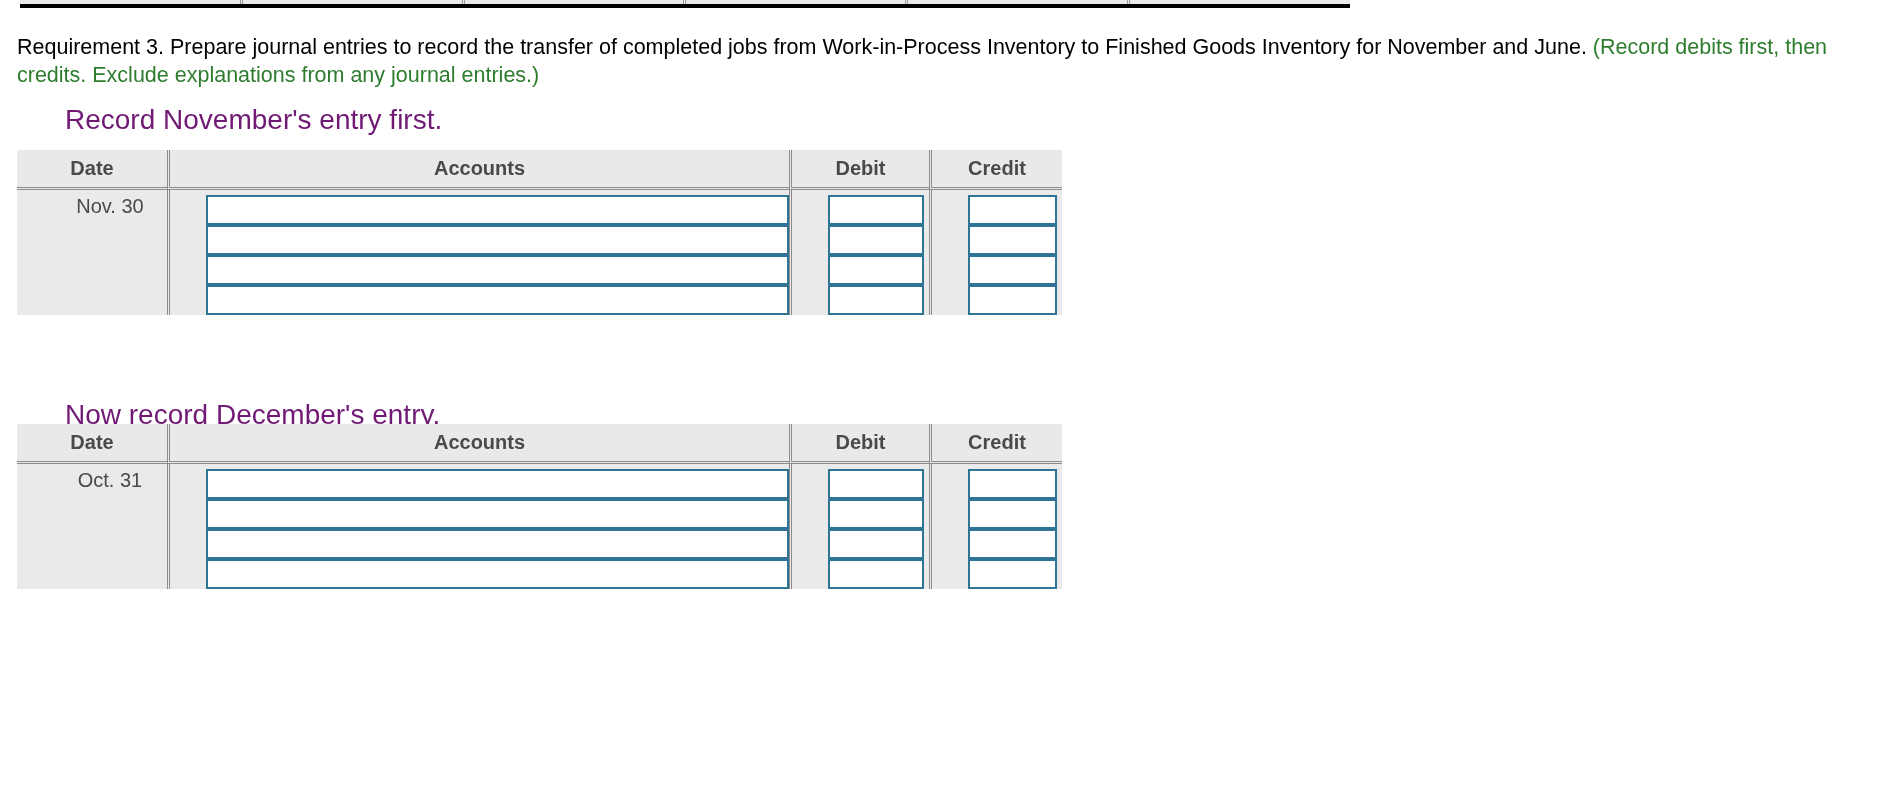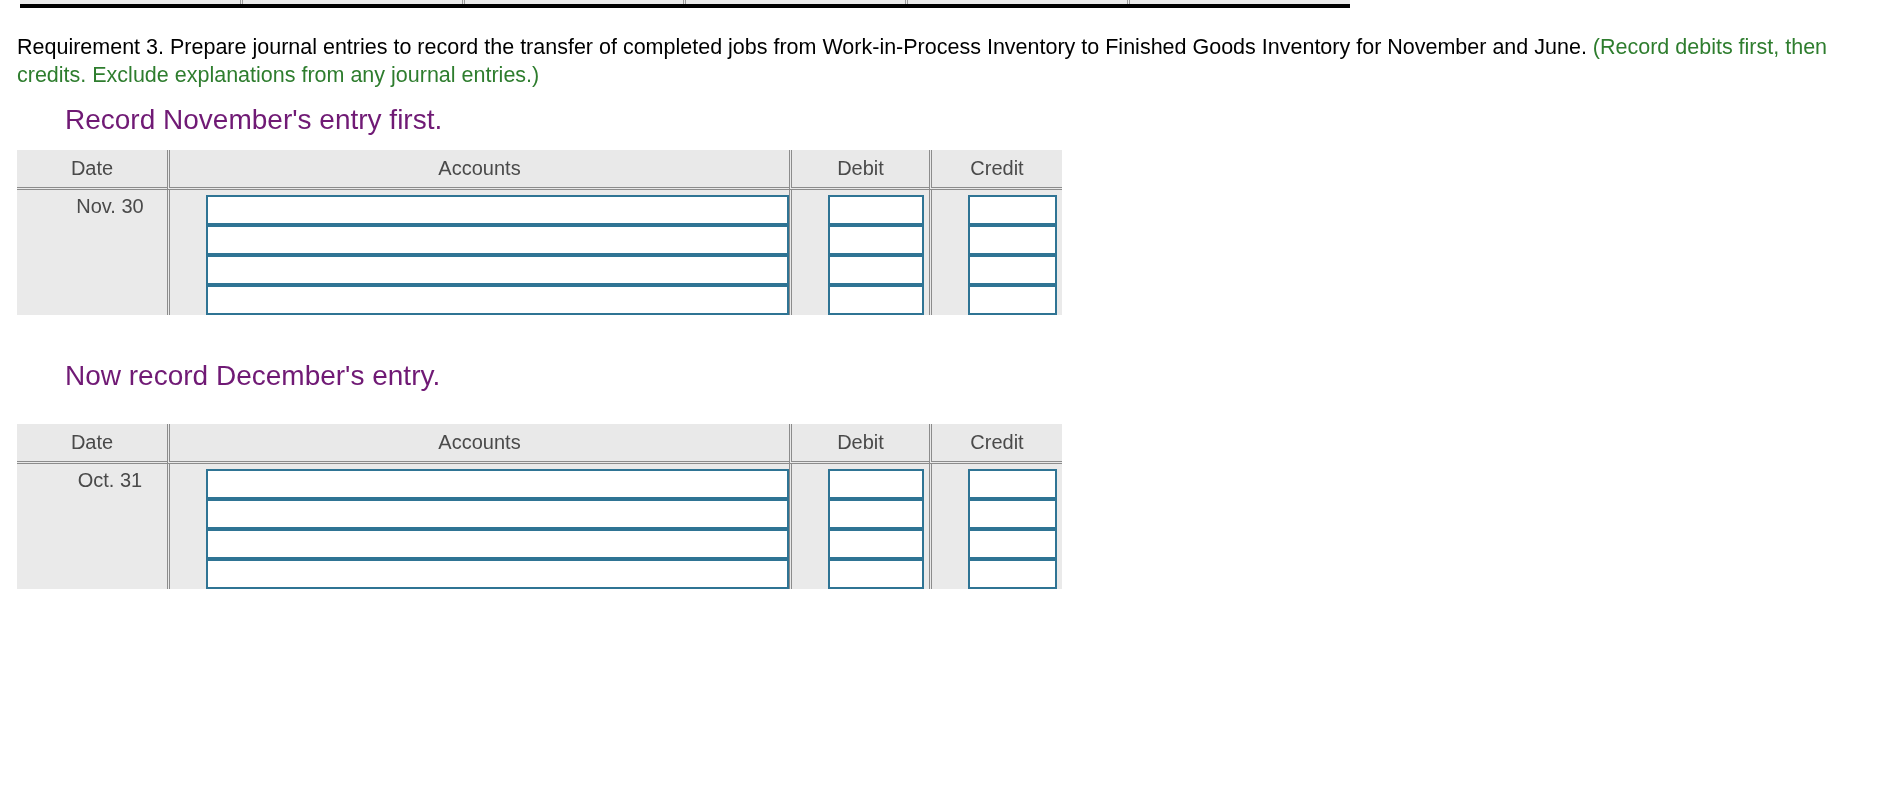--- a/index.html
+++ b/index.html
@@ -69,21 +69,21 @@
   
   .prompt {
     position: absolute;
     left: 17px;
     font-size: 28px;
     color: #701a75;
     line-height: 26px;
     margin-left: 48px;
   }
   .prompt-nov { top: 107px; }
-  .prompt-dec { top: 363px; }
+  .prompt-dec { top: 402px; }
 
   
   .journal {
     position: absolute;
     left: 17px;
     border-collapse: separate;
     border-spacing: 0;
     table-layout: fixed;
     width: 1045px;
     background: #eaeaea;
@@ -93,21 +93,21 @@
 
   .journal col.c-date    { width: 150px; }
   .journal col.c-acct    { width: 622px; }
   .journal col.c-debit   { width: 140px; }
   .journal col.c-credit  { width: 133px; }
 
   .journal th {
     background: #e9e9e9;
     color: #4a4a4a;
     font-size: 20px;
-    font-weight: normal;
+    font-weight: bold;
     height: 37px;
     text-align: center;
     padding: 0;
     border-bottom: 3px double #8c8c8c;
   }
   .journal th.sep,
   .journal td.sep {
     border-left: 3px double #8c8c8c;
   }
 

